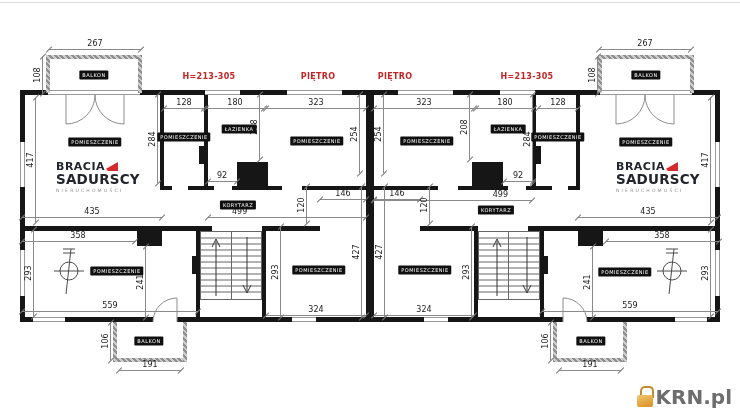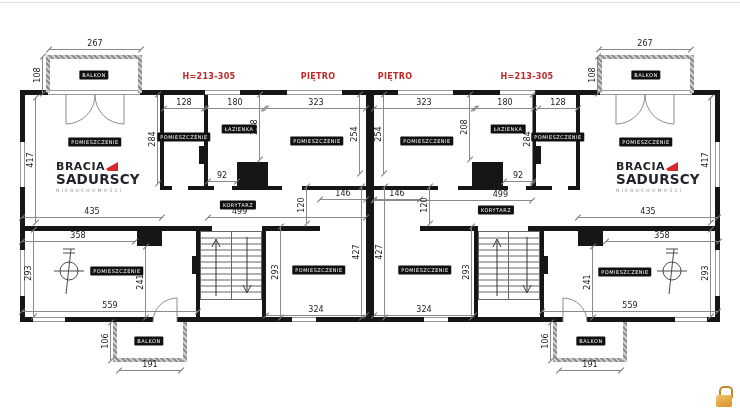--- a/index.html
+++ b/index.html
@@ -336,14 +336,15 @@
     <div class="l1">
         <span>BRACIA</span>
         <span class="mark"></span>
       </div>
     <div class="l2">SADURSCY</div>
     <div class="l3">NIERUCHOMOŚCI</div>
   </div>
 
   <div class="krn">
     <span class="krn-lock"></span>
+    <span class="krn-text">KRN.pl</span>
   </div>
 </div>
 
 </body></html>

